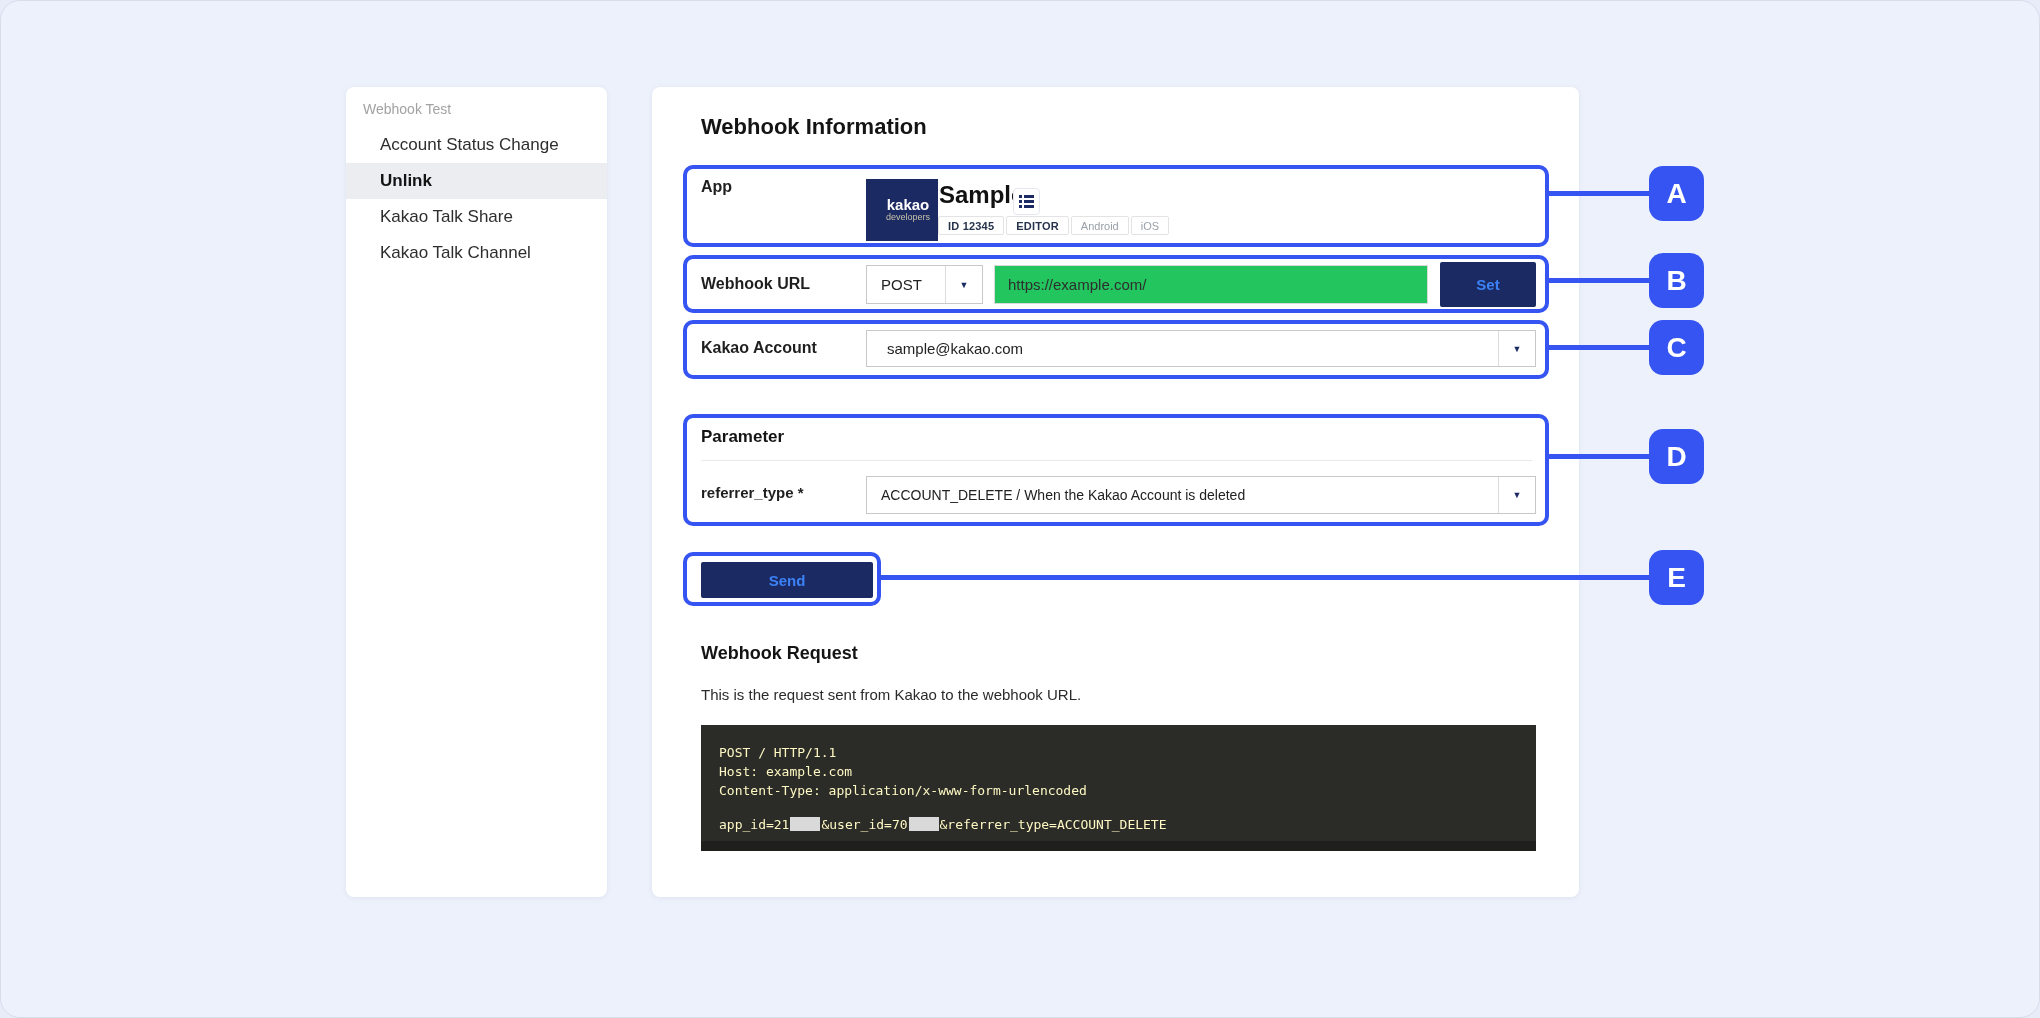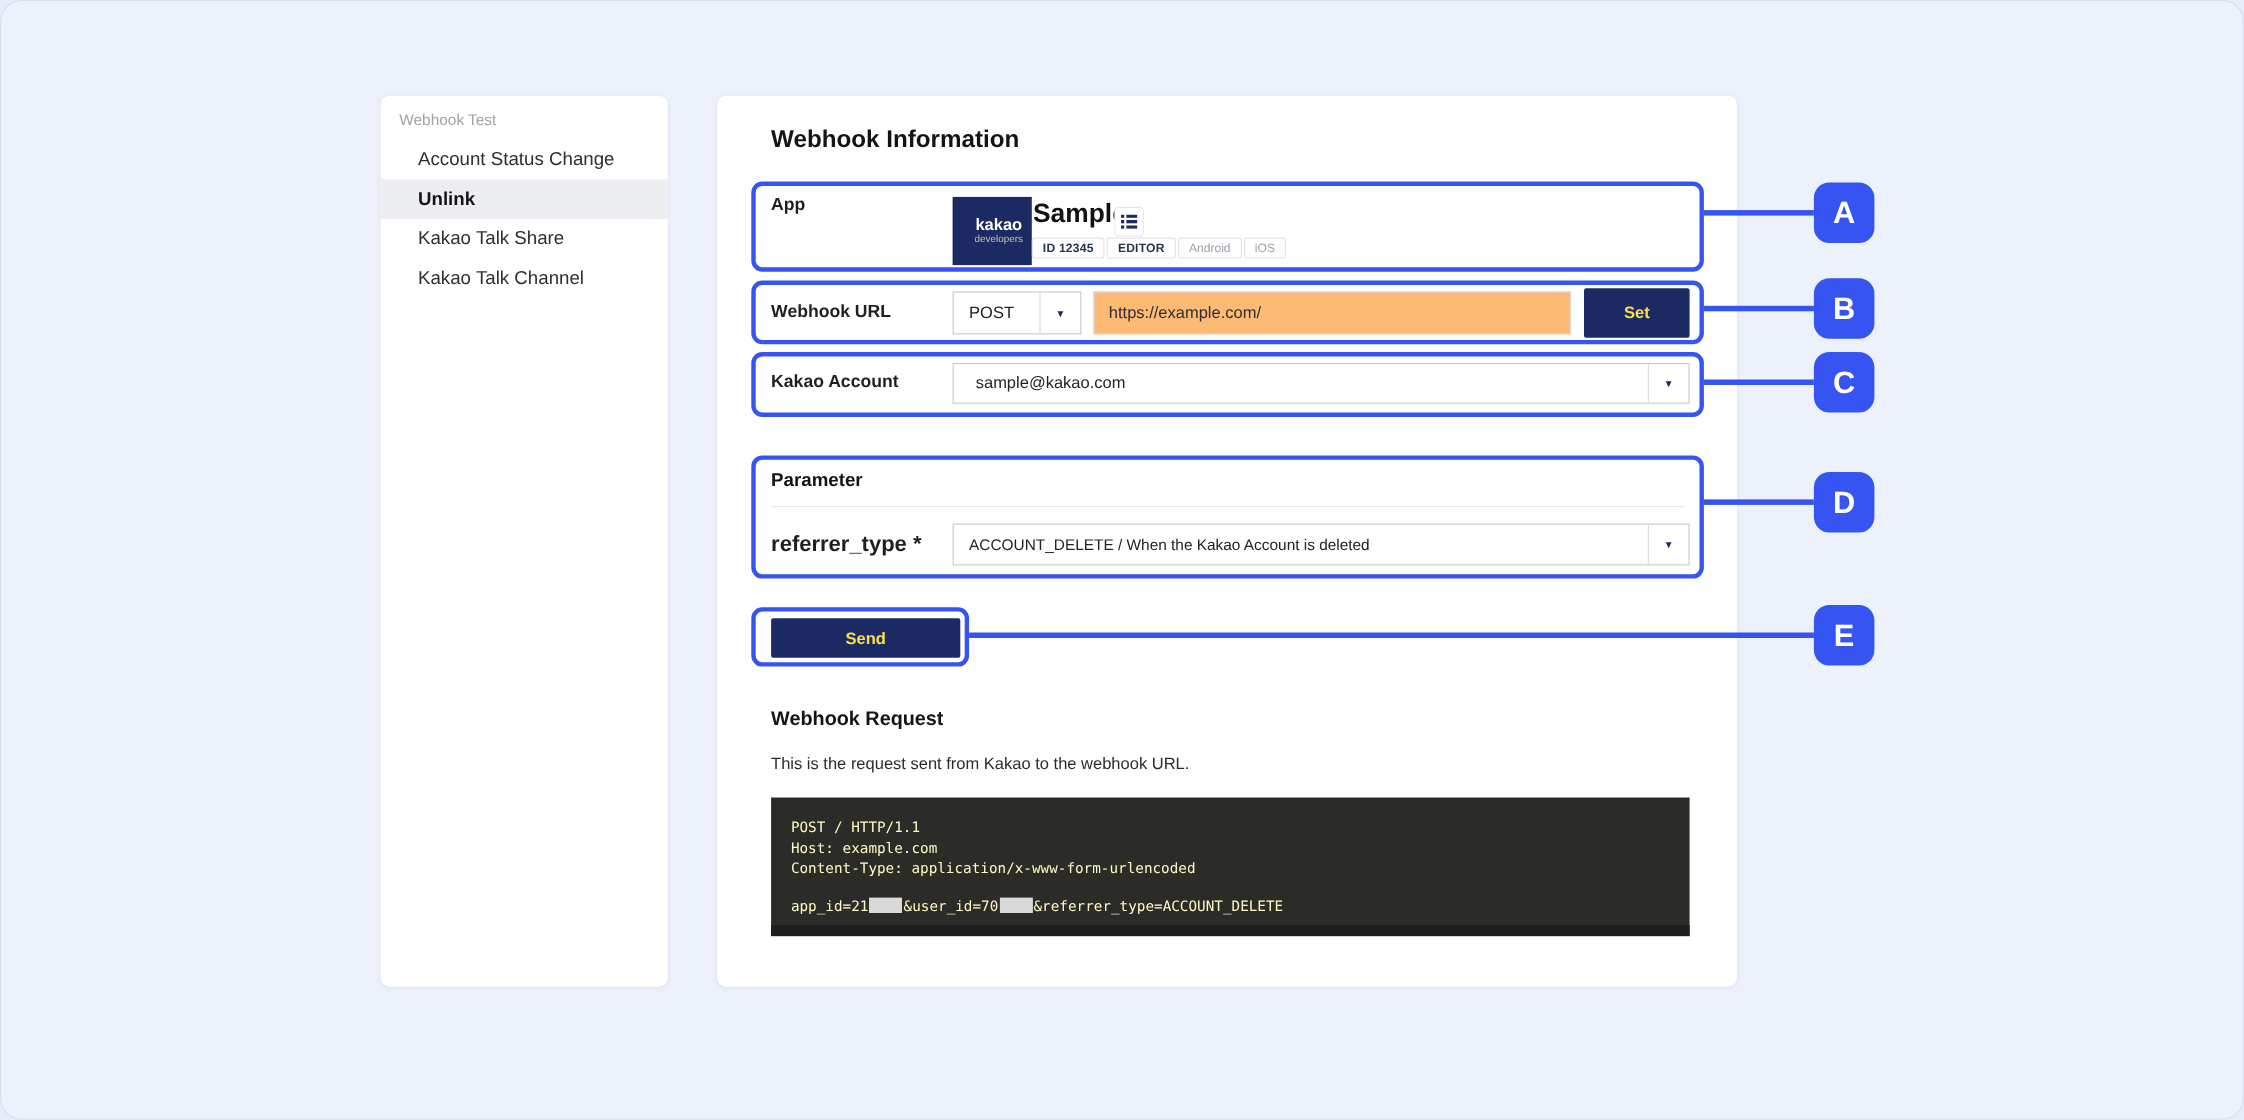--- a/index.html
+++ b/index.html
@@ -36,23 +36,23 @@
          font-size:11px;display:flex;align-items:center;background:#fff;}
   .badge.dark{color:#26334d;font-weight:700;letter-spacing:.2px;}
   .badge.gray{color:#9aa0a8;}
   
   .select{border:1px solid #c8c8c8;background:#fff;display:flex;align-items:center;box-sizing:border-box;
           font-size:15px;color:#222;cursor:pointer;}
   .select .val{padding-left:14px;}
   .select .caret-box{margin-left:auto;width:36px;align-self:stretch;border-left:1px solid #dcdcdc;
                      display:flex;align-items:center;justify-content:center;}
   .caret{font-size:9px;color:#1c2a63;}
-  .tinput{background:#fdba74;border:1px solid #d9d9d9;padding:0 13px;font-size:15px;color:#2e2e2e;
+  .tinput{background:#22c55e;border:1px solid #d9d9d9;padding:0 13px;font-size:15px;color:#2e2e2e;
           box-sizing:border-box;font-family:"Liberation Sans",sans-serif;}
-  .navy-btn{background:#1c2a63;color:#fde047;border:none;font-size:15px;font-weight:700;cursor:pointer;
+  .navy-btn{background:#1c2a63;color:#3b82f6;border:none;font-size:15px;font-weight:700;cursor:pointer;
             font-family:"Liberation Sans",sans-serif;border-radius:2px;}
   .divider{background:#e9e9e9;height:1px;}
   .desc{font-size:15px;color:#2b2b2b;}
   
   .code{left:700px;top:724px;width:835px;height:126px;background:#2b2b28;color:#fef9c3;box-sizing:border-box;
         padding:18px 0 0 18px;font-family:"DejaVu Sans Mono",monospace;font-size:13px;line-height:19px;}
   .code .gap{height:15px;}
   .redact{display:inline-block;width:30px;height:14px;background:#d9d9d9;vertical-align:-2px;margin:0 1px;}
   .code-scroll{position:absolute;left:0;bottom:0;width:100%;height:10px;background:#1f1f1d;}
 </style>
@@ -115,21 +115,21 @@
   <div class="abs select" style="left:865px;top:329px;width:670px;height:37px">
     <span class="val" style="padding-left:20px">sample@kakao.com</span>
     <span class="caret-box">
         <span class="caret">▼</span>
       </span>
   </div>
 
   <div class="ann-box" style="left:682px;top:413px;width:866px;height:112px"></div>
   <div class="abs h3" style="left:700px;top:426px">Parameter</div>
   <div class="abs divider" style="left:700px;top:459px;width:831px"></div>
-  <div class="abs field-label" style="left:700px;top:483px;font-size:20px">referrer_type *</div>
+  <div class="abs field-label" style="left:700px;top:483px;font-size:15px">referrer_type *</div>
   <div class="abs select" style="left:865px;top:475px;width:670px;height:38px;font-size:14px">
     <span class="val">ACCOUNT_DELETE / When the Kakao Account is deleted</span>
     <span class="caret-box">
         <span class="caret">▼</span>
       </span>
   </div>
 
   <div class="ann-box" style="left:682px;top:551px;width:198px;height:54px"></div>
   <button class="abs navy-btn" style="left:700px;top:561px;width:172px;height:36px">Send</button>
 

